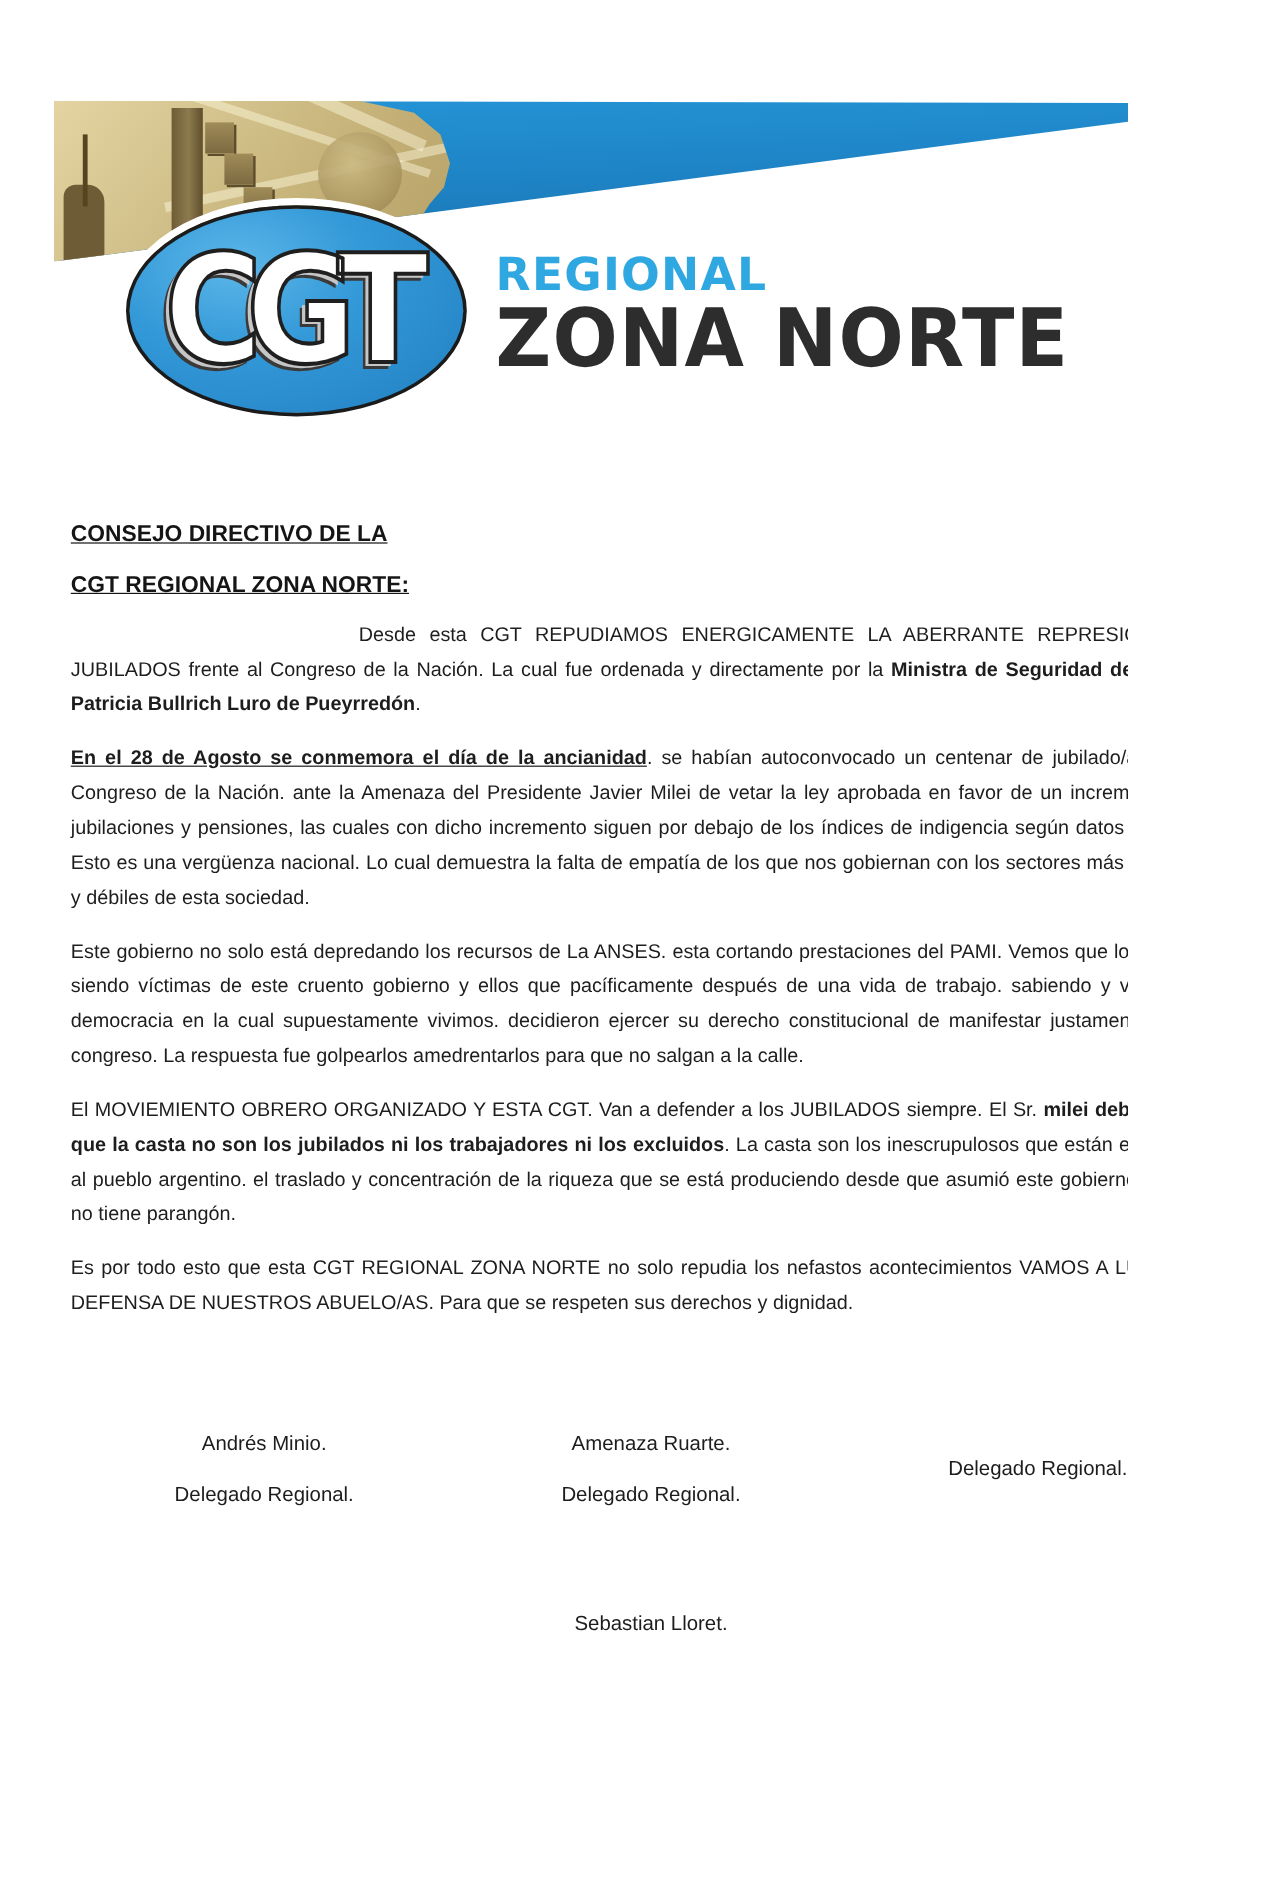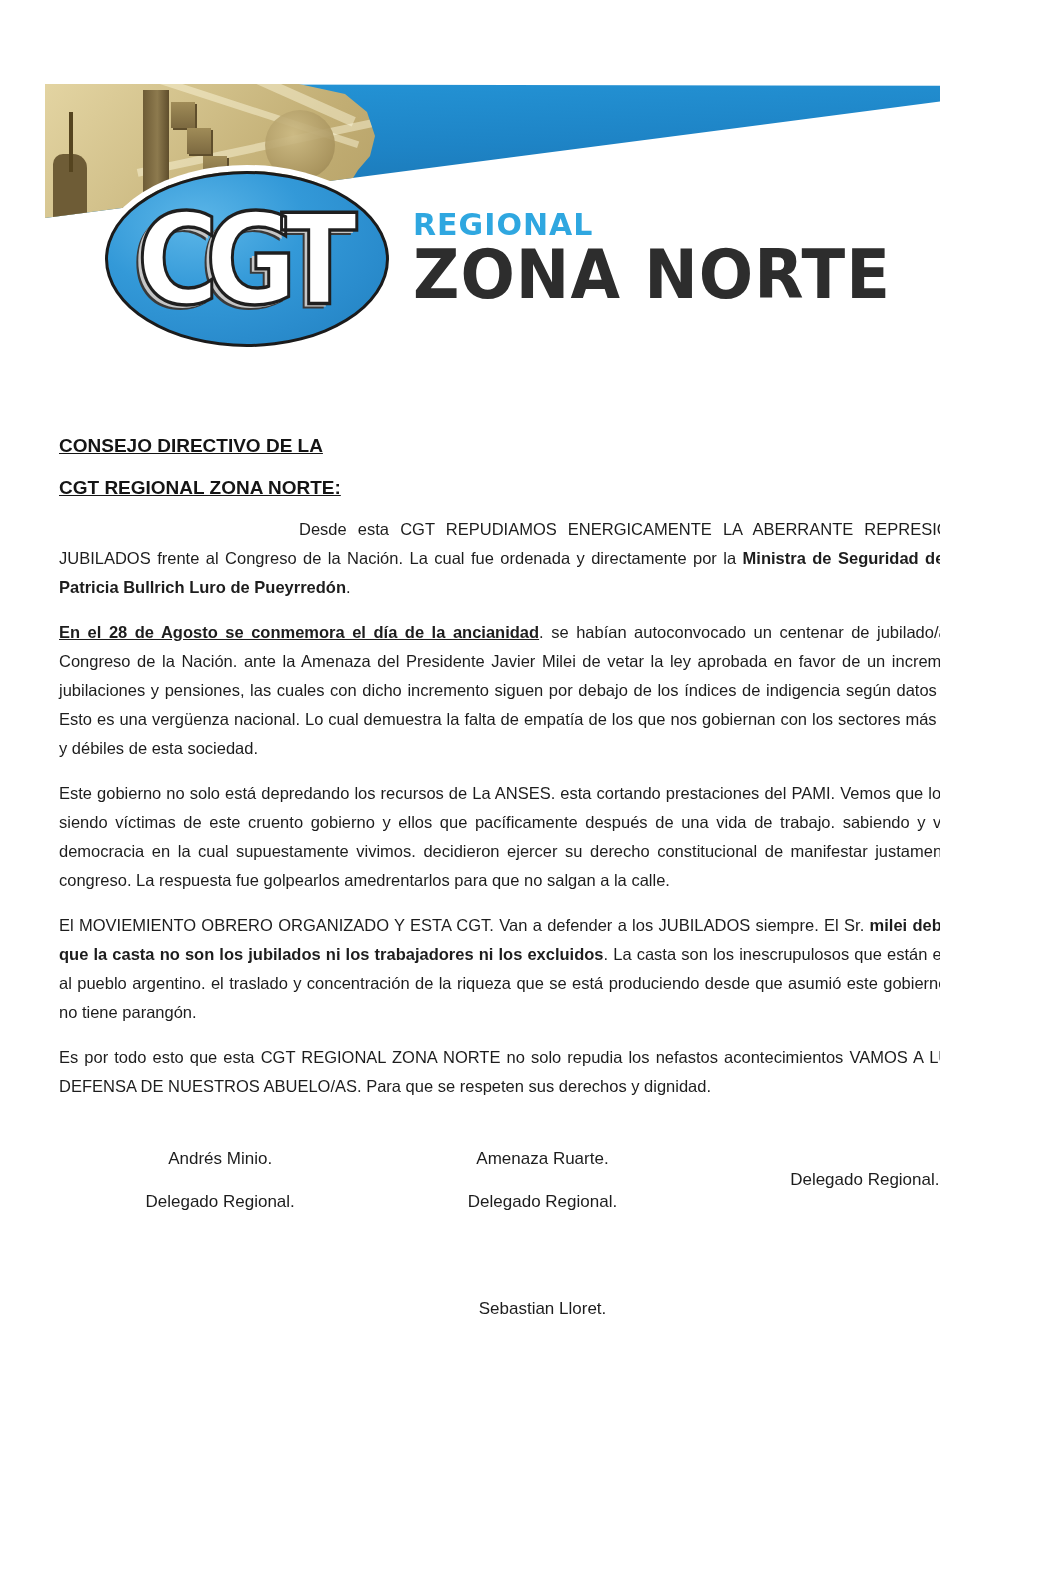--- a/index.html
+++ b/index.html
@@ -56,37 +56,37 @@
     font-weight:bold;font-size:112px;line-height:1;
     letter-spacing:-14px;color:#ffffff;
     -webkit-text-stroke:3px #1f1f1f;
     text-shadow:-4px 3px 0 #c6c6c6,-6px 5px 0 #3a3a3a;
     transform:scaleY(1.12);
     padding-right:14px;
   }
   .brand{position:absolute;left:413px;top:210px;}
   .brand .regional{
     font-family:"DejaVu Sans", sans-serif;font-weight:bold;
-    font-size:30px;line-height:1.0;letter-spacing:1px;color:#2fa7e0;
+    font-size:38px;line-height:1.0;letter-spacing:1px;color:#2fa7e0;
   }
   .brand .zona{
     font-family:"DejaVu Sans", sans-serif;font-weight:bold;
     font-size:64px;line-height:1.0;letter-spacing:1px;color:#2d2d2d;margin-top:1px;
     transform:scaleY(1.05);transform-origin:left top;
   }
 
   
   .content{position:absolute;left:59px;top:435px;width:967px;font-size:16.5px;line-height:29px;}
   .date{font-weight:700;font-size:19.5px;line-height:24px;text-align:right;margin:0 0 30px 0;color:#151515;}
   .addr{font-weight:700;font-size:19px;line-height:22px;text-decoration:underline;color:#151515;margin:0 0 20px 0;}
   .addr2{margin-bottom:12px;}
   .para{margin:16px 0 6px 0;text-align:justify;}
   .first-para{text-indent:240px;}
 
-  .sigs{display:grid;grid-template-columns:1fr 1fr 1fr;margin-top:47px;text-align:center;}
+  .sigs{display:grid;grid-template-columns:1fr 1fr 1fr;margin-top:91px;text-align:center;}
   .sig-name{font-size:17px;line-height:22px;}
   .sig-role{font-size:17px;line-height:22px;margin-top:21px;}
   .final-sig{text-align:center;margin-top:85px;}
 </style>
 </head>
 <body>
 
 <div class="page">
 
   <div>

